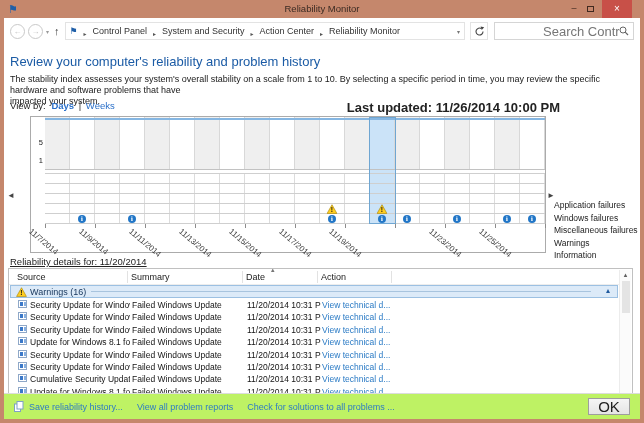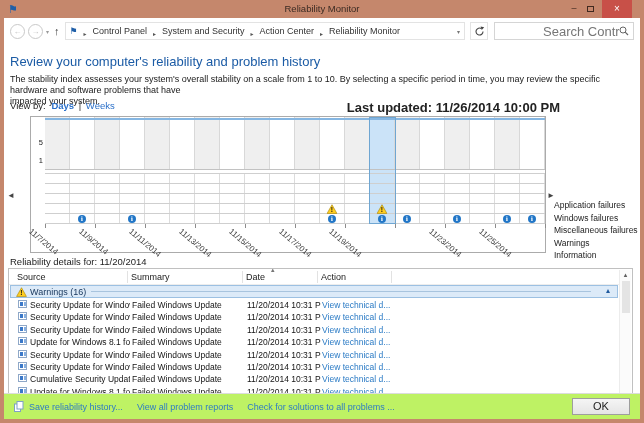--- a/index.html
+++ b/index.html
@@ -78,21 +78,21 @@
   .info-dot::before{ content:"i"; }
   .chart-ticks{ position:absolute; left:0; top:107px; width:500px; height:5px;}
   .tick{ position:absolute; top:0; width:1px; height:4px; background:#8C8C8C;}
   .chart-date-labels{ position:absolute; left:0; top:110px; width:500px; height:25px;}
   .dlabel{ position:absolute; top:0; font-size:8px; color:#3C3C3C; white-space:nowrap;
     transform:rotate(40deg); transform-origin:left top;}
   .chart-category-labels{ position:absolute; left:550px; top:54px; width:86px;margin-top:30px;}
   .catlbl{ font-size:8.5px; line-height:12.6px; color:#222; white-space:nowrap;}
 
   
-  .details-title{ position:absolute; left:6px; top:212px; font-size:9.5px; color:#222;}
+  .details-title{ position:absolute; left:6px; top:212px; font-size:9.5px; color:#222;text-decoration:underline;}
   .rtable{ position:absolute; left:4px; top:224px; width:625px; height:154px; border:1px solid #C0C0C0;
     background:#fff; overflow:hidden;}
   .thead{ position:absolute; left:0; top:0; right:13px; height:16px; border-bottom:1px solid #EDEDED;}
   .th{ position:absolute; top:3px; font-size:9px; color:#222;}
   .th-src{ left:8px;} .th-sum{ left:122px;} .th-date{ left:237px;} .th-act{ left:312px;}
   .th-sep{ position:absolute; top:2px; width:1px; height:12px; background:#E2E2E2;}
   .sort-arrow{ position:absolute; left:262px; top:-3px; font-size:7px; color:#777;}
   .group-row{ position:absolute; left:1px; top:16px; right:14px; height:13px; background:#DCEAF8;
     border:1px solid #9CC0E2;}
   .group-row .warn-g{ position:absolute; left:5px; top:1px;}
@@ -113,23 +113,23 @@
     border-left:1px solid #ECECEC;}
   .vs-up{ position:absolute; top:1px; left:0; right:0; text-align:center; font-size:7px; color:#606060;}
   .vs-down{ position:absolute; bottom:1px; left:0; right:0; text-align:center; font-size:7px; color:#606060;}
   .vs-thumb{ position:absolute; top:11px; left:2px; width:8px; height:32px; background:#E4E4E4;}
 
   
   .footerbar{ position:absolute; left:0; right:0; top:349px; height:26px; background:#bef264;
     border-top:1px solid #DCDCDC; display:flex; align-items:center; padding-left:10px;}
   .flink{ font-size:9px; color:#2E7BC4; margin-right:14px; white-space:nowrap;}
   .pages-ico{ margin-right:5px; flex:none; display:inline-block;}
-  .ok-btn{ position:absolute; right:10px; top:4px; width:58px; height:17px;
+  .ok-btn{ position:absolute; right:10px; top:4px; width:42px; height:17px;
     background:linear-gradient(#F5F5F5,#E5E5E5); border:1px solid #9E9E9E;
-    font-size:11px; line-height:15px; text-align:center; color:#222;}
+    font-size:15px; line-height:15px; text-align:center; color:#222;}
 </style>
 </head>
 <body>
 
 <div class="window">
 
   <div class="titlebar">
     <span class="tb-flag">⚑</span>
     <span class="tb-title">Reliability Monitor</span>
     <div class="tb-btns">

